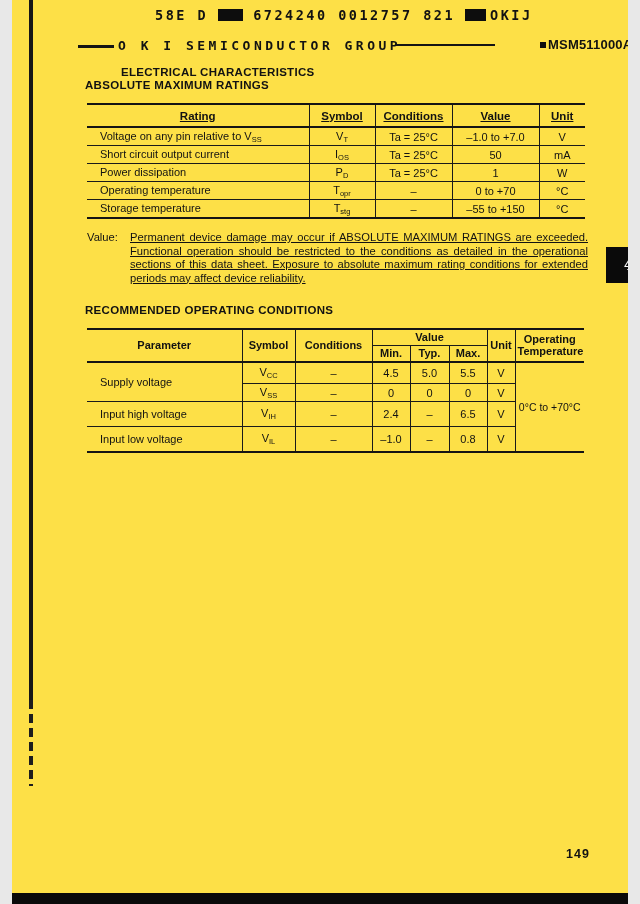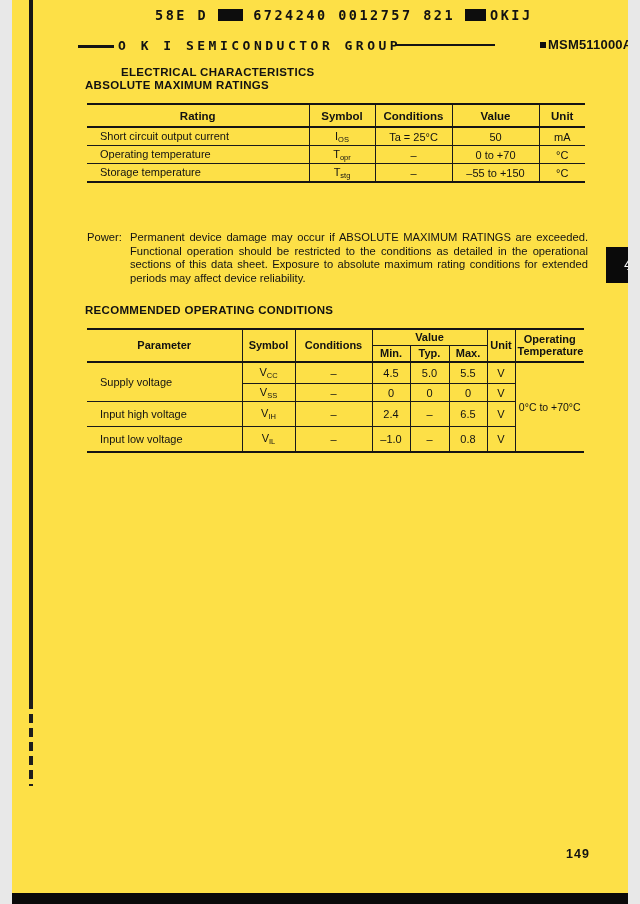--- a/index.html
+++ b/index.html
@@ -39,27 +39,27 @@
   td { font-size:11px; }
   .vline { border-left:1.6px solid #1a1a1a; }
   .hline { border-bottom:1.6px solid #1a1a1a; }
   .t-top { border-top:2.5px solid #141414; }
   .t-bot { border-bottom:2.5px solid #141414; }
   .h-bot { border-bottom:2px solid #141414; }
   .cell-left { text-align:left; padding-left:13px; }
   .sb { font-size:7.5px; vertical-align:-2px; letter-spacing:0; }
 
   #abs-max-table { left:75px; top:103px; width:498px; }
-  #abs-max-table th { height:21px; }
+  #abs-max-table th { height:21px;text-decoration:underline; }
   #abs-max-table td { height:17px; }
 
   
   .note { position:absolute; left:75px; top:231px; width:501px; display:flex; font-size:11.2px; line-height:13.6px; }
   .note-label { width:43px; flex:none; }
-  .note-text { flex:1; text-align:justify; }
+  .note-text { flex:1; text-align:justify;text-decoration:underline; }
 
   
   .side-tab { position:absolute; left:594px; top:247px; width:46px; height:36px; background:#0a0a0a;
     display:flex; align-items:center; justify-content:center;
     color:#f5f5f5; font-family:"DejaVu Serif", serif; font-size:15px; font-weight:700; }
 
   #rec-op-table { left:75px; top:328px; width:497px; }
   #rec-op-table th { height:15px; font-size:11px; line-height:11.5px; padding:0 2px; }
   #rec-op-table td { font-size:11px; }
   .row-h1 td { height:20px; }
@@ -108,45 +108,59 @@
       </colgroup>
     <tbody>
         <tr>
       <th class="t-top h-bot">Rating</th>
       <th class="t-top h-bot vline">Symbol</th>
       <th class="t-top h-bot vline">Conditions</th>
       <th class="t-top h-bot vline">Value</th>
       <th class="t-top h-bot vline">Unit</th>
     </tr>
     <tr>
+      <td class="hline cell-left"><span>Voltage on any pin relative to V</span><span class="sb">SS</span></td>
+      <td class="hline vline"><span>V</span><span class="sb">T</span></td>
+      <td class="hline vline">Ta = 25°C</td>
+      <td class="hline vline">–1.0 to +7.0</td>
+      <td class="hline vline">V</td>
+    </tr>
+    <tr>
       <td class="hline cell-left"><span>Short circuit output current</span><span class="sb"></span></td>
       <td class="hline vline"><span>I</span><span class="sb">OS</span></td>
       <td class="hline vline">Ta = 25°C</td>
       <td class="hline vline">50</td>
       <td class="hline vline">mA</td>
     </tr>
     <tr>
+      <td class="hline cell-left"><span>Power dissipation</span><span class="sb"></span></td>
+      <td class="hline vline"><span>P</span><span class="sb">D</span></td>
+      <td class="hline vline">Ta = 25°C</td>
+      <td class="hline vline">1</td>
+      <td class="hline vline">W</td>
+    </tr>
+    <tr>
       <td class="hline cell-left"><span>Operating temperature</span><span class="sb"></span></td>
       <td class="hline vline"><span>T</span><span class="sb">opr</span></td>
       <td class="hline vline">–</td>
       <td class="hline vline">0 to +70</td>
       <td class="hline vline">°C</td>
     </tr>
     <tr>
       <td class="t-bot cell-left"><span>Storage temperature</span><span class="sb"></span></td>
       <td class="t-bot vline"><span>T</span><span class="sb">stg</span></td>
       <td class="t-bot vline">–</td>
       <td class="t-bot vline">–55 to +150</td>
       <td class="t-bot vline">°C</td>
     </tr>
   </tbody>
     </table>
 
   <div class="note">
-    <div class="note-label">Power:</div>
+    <div class="note-label">Value:</div>
     <div class="note-text">Permanent device damage may occur if ABSOLUTE MAXIMUM RATINGS are exceeded. Functional operation should be restricted to the conditions as detailed in the operational sections of this data sheet.  Exposure to absolute maximum rating conditions for extended periods may affect device reliability.</div>
   </div>
 
   <div class="side-tab">4</div>
 
   <div class="sec-title" style="top:304px;">RECOMMENDED OPERATING CONDITIONS</div>
 
   <table id="rec-op-table">
     <colgroup>
         <col style="width:155px">

